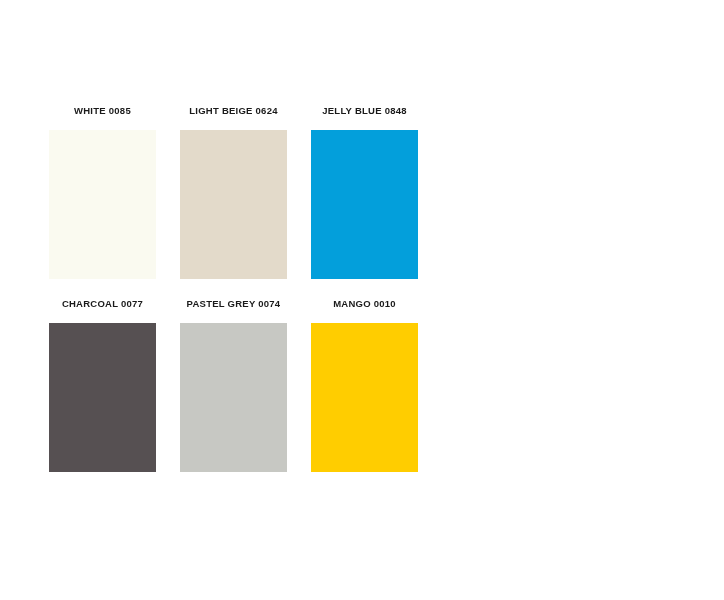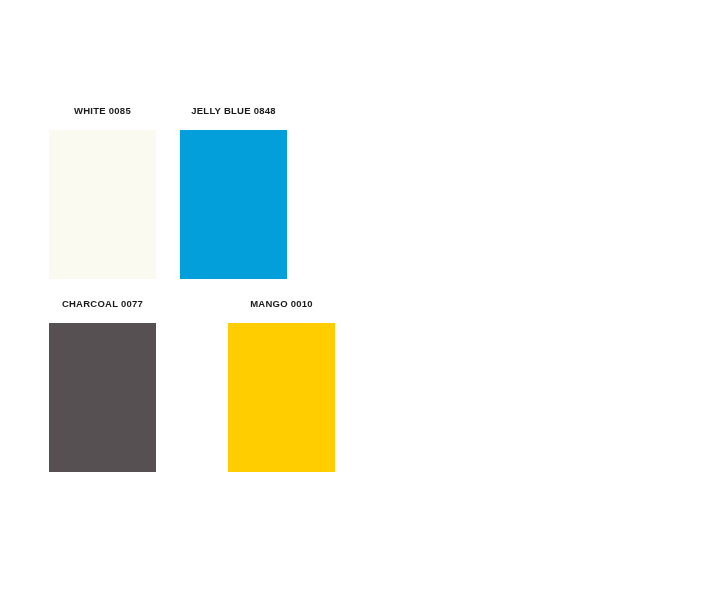--- a/index.html
+++ b/index.html
@@ -24,21 +24,20 @@
 
   .swatch-row {
     display: flex;
     justify-content: flex-start;
     padding-left: 49px;
     box-sizing: border-box;
   }
 
   .swatch-row + .swatch-row {
     margin-top: 19px;
-    gap: 48px;
   }
 
   .swatch-cell {
     width: 107px;
     margin-right: 24px;
     display: flex;
     flex-direction: column;
     align-items: center;
   }
 
@@ -69,29 +68,37 @@
 <body>
 
 <div id="palette-board">
 
   <div class="swatch-row">
     <div class="swatch-cell">
       <div class="swatch-label">WHITE 0085</div>
       <div class="swatch-chip" style="background-color: rgb(250, 250, 240);"></div>
     </div>
     <div class="swatch-cell">
+      <div class="swatch-label">LIGHT BEIGE 0624</div>
+      <div class="swatch-chip" style="background-color: rgb(227, 218, 202);"></div>
+    </div>
+    <div class="swatch-cell">
       <div class="swatch-label">JELLY BLUE 0848</div>
       <div class="swatch-chip" style="background-color: rgb(3, 159, 219);"></div>
     </div>
   </div>
 
   <div class="swatch-row">
     <div class="swatch-cell">
       <div class="swatch-label">CHARCOAL 0077</div>
       <div class="swatch-chip" style="background-color: rgb(86, 80, 82);"></div>
     </div>
     <div class="swatch-cell">
+      <div class="swatch-label">PASTEL GREY 0074</div>
+      <div class="swatch-chip" style="background-color: rgb(199, 200, 195);"></div>
+    </div>
+    <div class="swatch-cell">
       <div class="swatch-label">MANGO 0010</div>
       <div class="swatch-chip" style="background-color: rgb(255, 205, 0);"></div>
     </div>
   </div>
 
 </div>
 
 </body></html>

